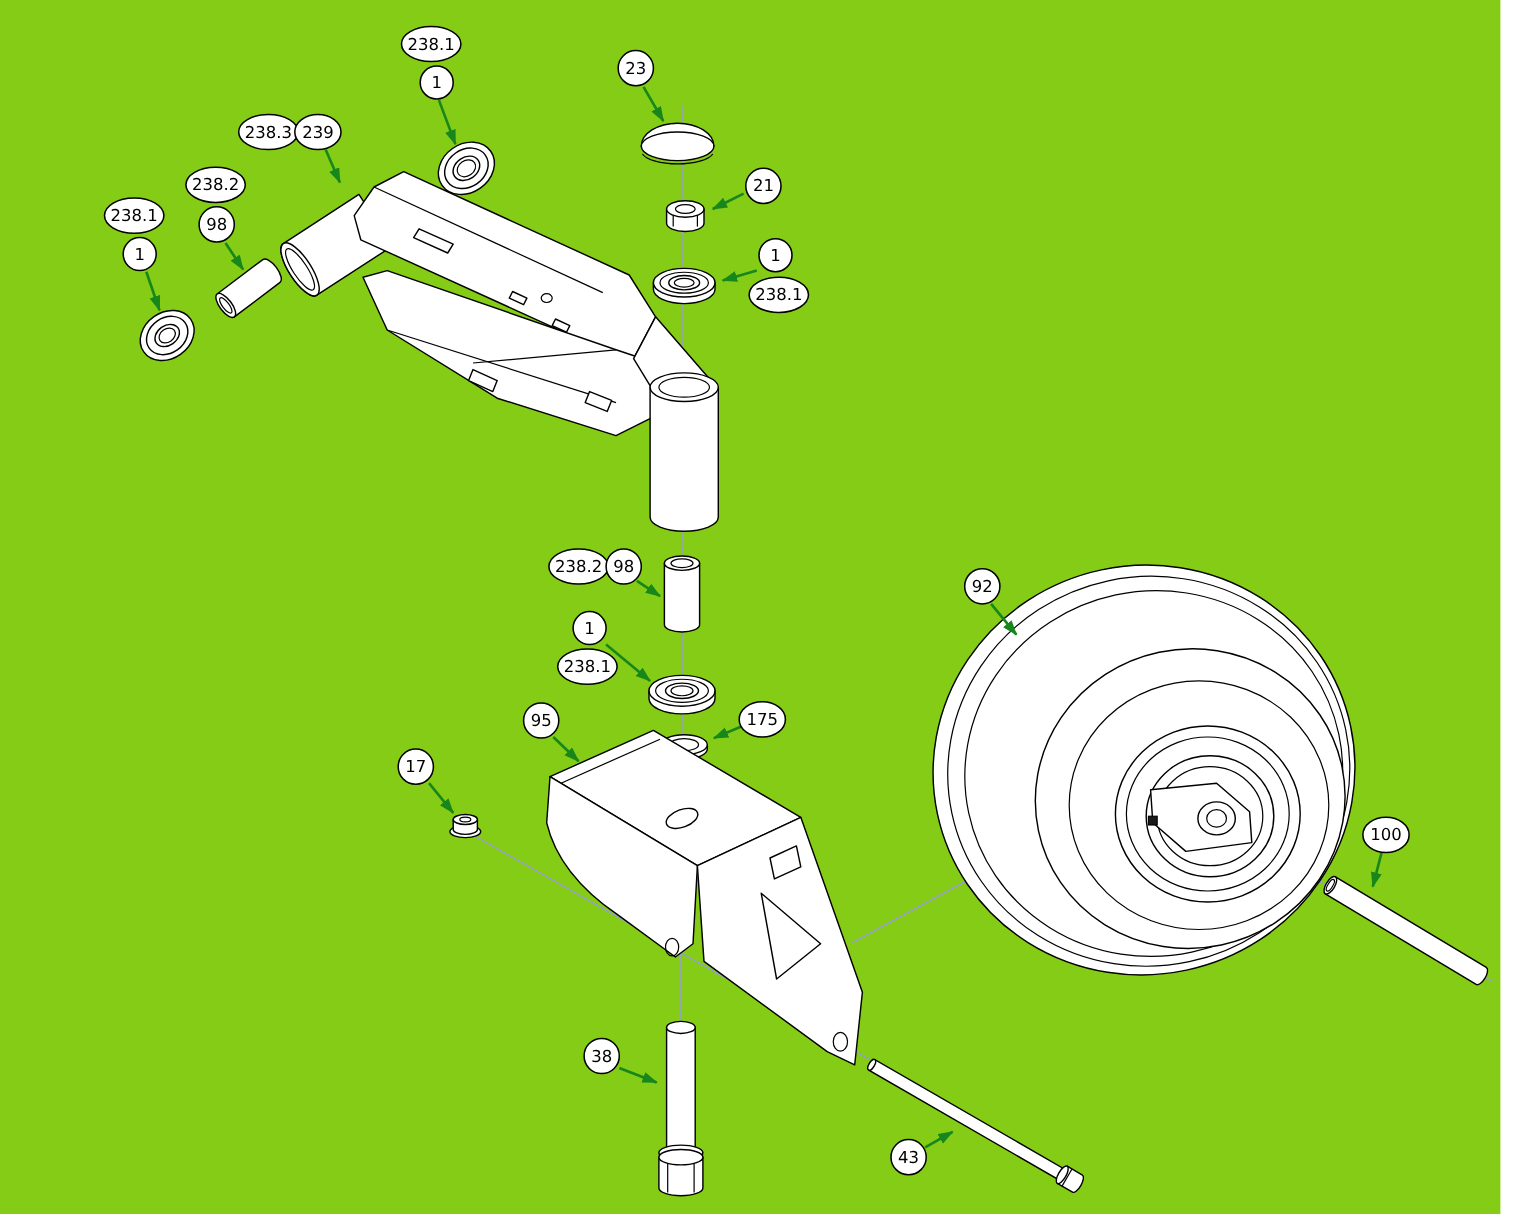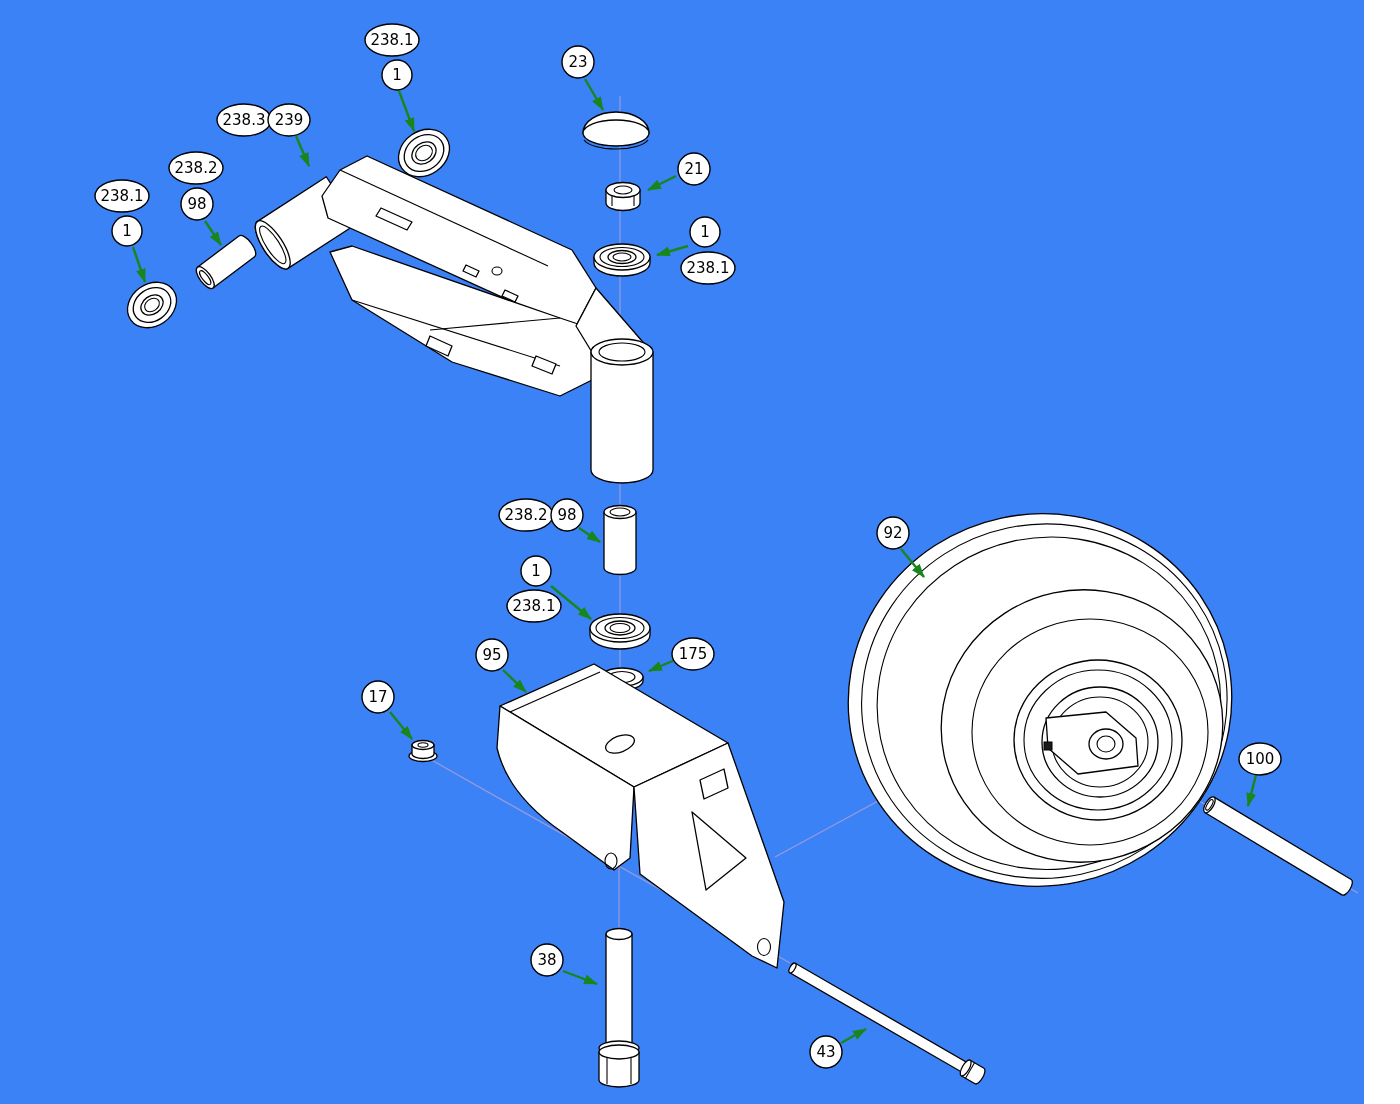--- a/index.html
+++ b/index.html
@@ -1,17 +1,17 @@
 <!DOCTYPE html>
 <html><head>
 <meta charset="utf-8">
 <style>
   html,body{margin:0;padding:0;background:#fff;}
   .stage{
-    position:relative;width:1364px;height:1104px;background:#3b82f6;overflow:hidden;
+    position:relative;width:1364px;height:1104px;background:#84cc16;overflow:hidden;
     font-family:"DejaVu Sans","Liberation Sans",sans-serif;
   }
   svg{position:absolute;left:0;top:0;}
   svg text{
     font-family:"DejaVu Sans","Liberation Sans",sans-serif;
     font-size:15px;fill:#000;
   }
   .callout ellipse,.callout circle{fill:#fff;stroke:#000;stroke-width:1.4;}
   .part{fill:#fff;stroke:#000;stroke-width:1.3;stroke-linejoin:round;}
   .thin{fill:none;stroke:#000;stroke-width:1.1;}

